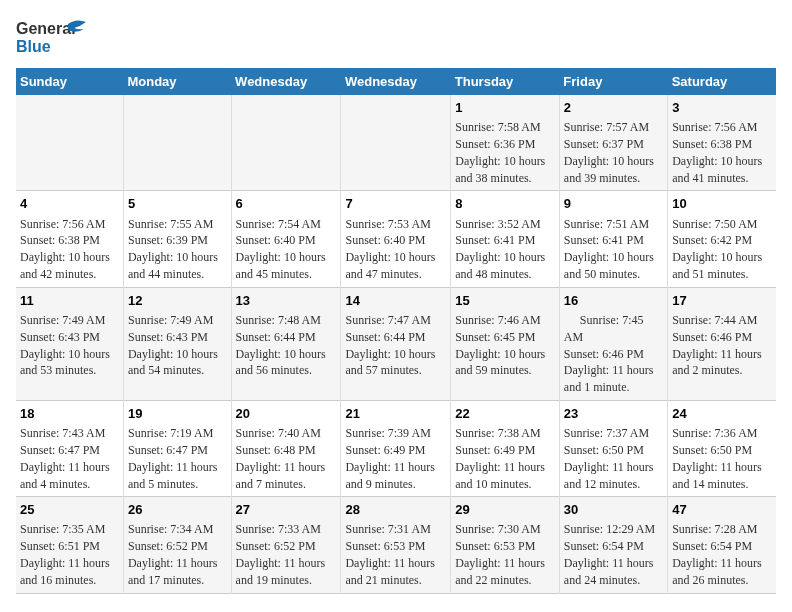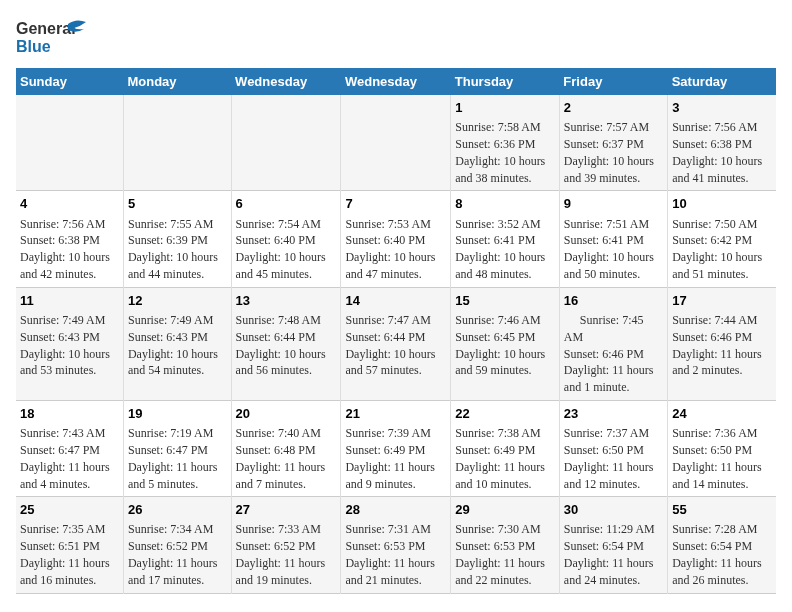--- a/index.html
+++ b/index.html
@@ -196,21 +196,21 @@
 Daylight: 11 hours and 17 minutes.</span></td>
         <td><span class="day-num">27</span><span class="day-info" style="white-space: pre-line;">Sunrise: 7:33 AM
 Sunset: 6:52 PM
 Daylight: 11 hours and 19 minutes.</span></td>
         <td><span class="day-num">28</span><span class="day-info" style="white-space: pre-line;">Sunrise: 7:31 AM
 Sunset: 6:53 PM
 Daylight: 11 hours and 21 minutes.</span></td>
         <td><span class="day-num">29</span><span class="day-info" style="white-space: pre-line;">Sunrise: 7:30 AM
 Sunset: 6:53 PM
 Daylight: 11 hours and 22 minutes.</span></td>
-        <td><span class="day-num">30</span><span class="day-info" style="white-space: pre-line;">Sunrise: 11:29 AM
+        <td><span class="day-num">30</span><span class="day-info" style="white-space: pre-line;">Sunrise: 12:29 AM
 Sunset: 6:54 PM
 Daylight: 11 hours and 24 minutes.</span></td>
-        <td><span class="day-num">55</span><span class="day-info" style="white-space: pre-line;">Sunrise: 7:28 AM
+        <td><span class="day-num">47</span><span class="day-info" style="white-space: pre-line;">Sunrise: 7:28 AM
 Sunset: 6:54 PM
 Daylight: 11 hours and 26 minutes.</span></td>
       </tr>
     </tbody>
 </table>
 
 </body></html>

